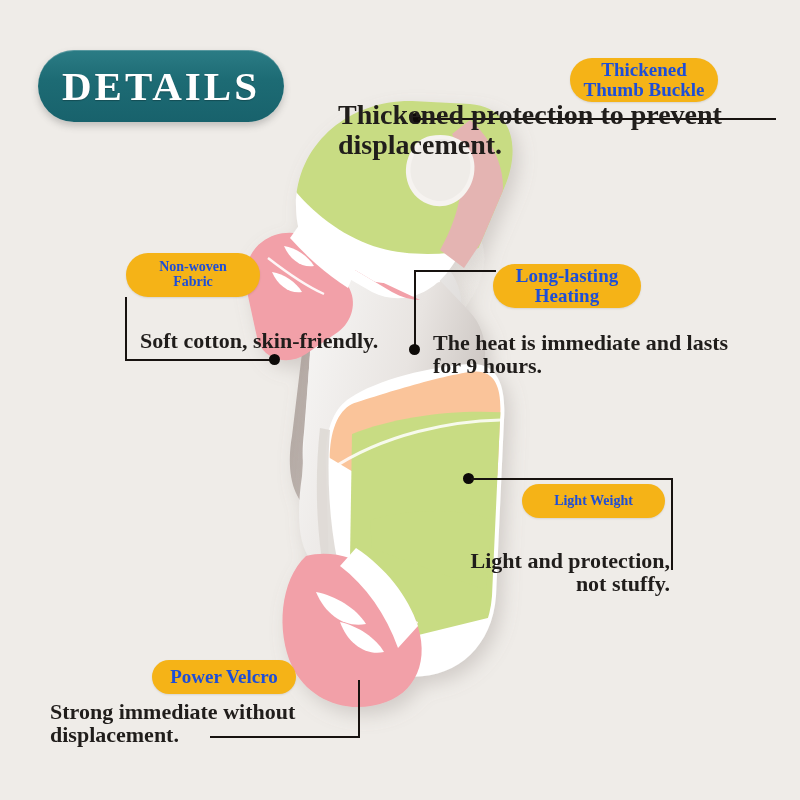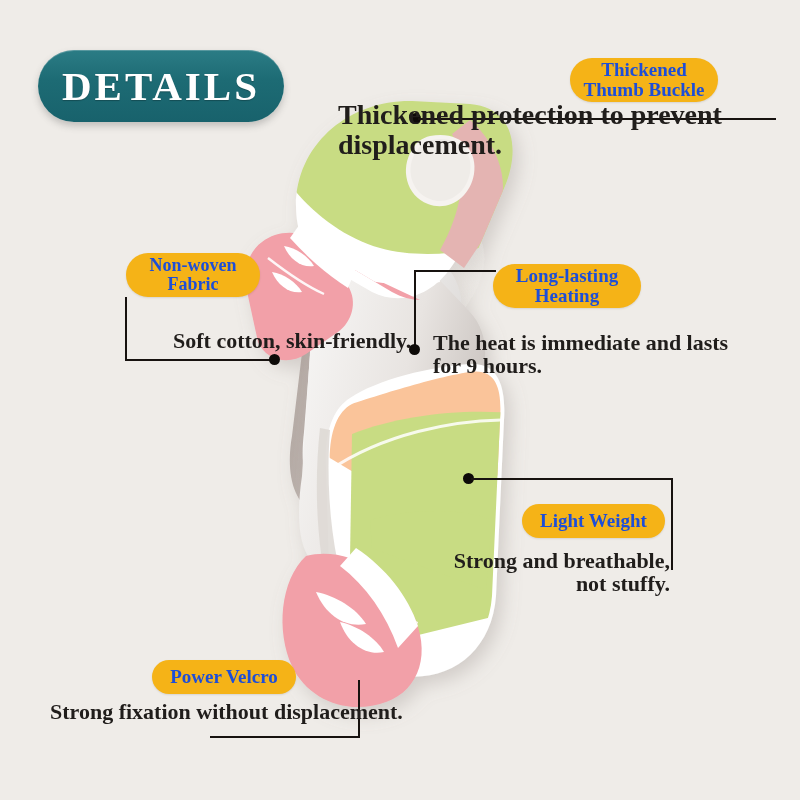--- a/index.html
+++ b/index.html
@@ -58,28 +58,28 @@
   }
 
   
   .leader{position:absolute;pointer-events:none;}
   .lh{position:absolute;background:#17120f;height:2px;}
   .lv{position:absolute;background:#17120f;width:2px;}
   .dot{position:absolute;width:11px;height:11px;border-radius:50%;background:#0d0a08;}
 
   
   #pill-thumb   {left:570px;top:58px;  width:148px;height:44px; font-size:19px;}
-  #pill-fabric  {left:126px;top:253px; width:134px;height:44px; font-size:18px;}
+  #pill-fabric  {left:126px;top:253px; width:134px;height:44px; font-size:14px;}
   #pill-heating {left:493px;top:264px; width:148px;height:44px; font-size:19px;}
-  #pill-weight  {left:522px;top:504px; width:143px;height:34px; font-size:19px;}
+  #pill-weight  {left:522px;top:484px; width:143px;height:34px; font-size:14px;}
   #pill-velcro  {left:152px;top:660px; width:144px;height:34px; font-size:19px;}
 
   
   #desc-thumb   {left:338px;top:100px; width:440px;font-size:28px;text-align:left;}
-  #desc-fabric  {left:140px;top:329px; width:250px;font-size:22px;text-align:left;margin-left:33px;}
+  #desc-fabric  {left:140px;top:329px; width:250px;font-size:22px;text-align:left;}
   #desc-heating {left:433px;top:331px; width:300px;font-size:22px;text-align:left;}
   #desc-weight  {left:418px;top:549px; width:252px;font-size:22px;text-align:right;}
   #desc-velcro  {left:50px; top:700px; width:370px;font-size:22px;text-align:left;}
 </style>
 </head>
 <body>
 
 <div id="stage">
 
   <svg id="product" viewBox="0 0 800 800">
@@ -239,25 +239,25 @@
 for 9 hours.</div>
 
   <div class="leader" style="left:463px;top:473px;width:215px;height:100px;">
     <div class="dot" style="left:0;top:0;"></div>
     <div class="lh" style="left:8px;top:5px;width:202px;"></div>
     <div class="lv" style="left:208px;top:5px;height:92px;"></div>
   </div>
   <div class="pill" id="pill-weight">
     <span>Light Weight</span>
   </div>
-  <div class="desc" id="desc-weight">Strong and breathable,
+  <div class="desc" id="desc-weight">Light and protection,
 not stuffy.</div>
 
   <div class="leader" style="left:210px;top:680px;width:160px;height:62px;">
     <div class="lv" style="left:148px;top:0;height:58px;"></div>
     <div class="lh" style="left:0;top:56px;width:150px;"></div>
   </div>
   <div class="pill" id="pill-velcro">
     <span>Power Velcro</span>
   </div>
-  <div class="desc" id="desc-velcro">Strong fixation without displacement.</div>
+  <div class="desc" id="desc-velcro">Strong immediate without displacement.</div>
 
 </div>
 
 </body></html>

